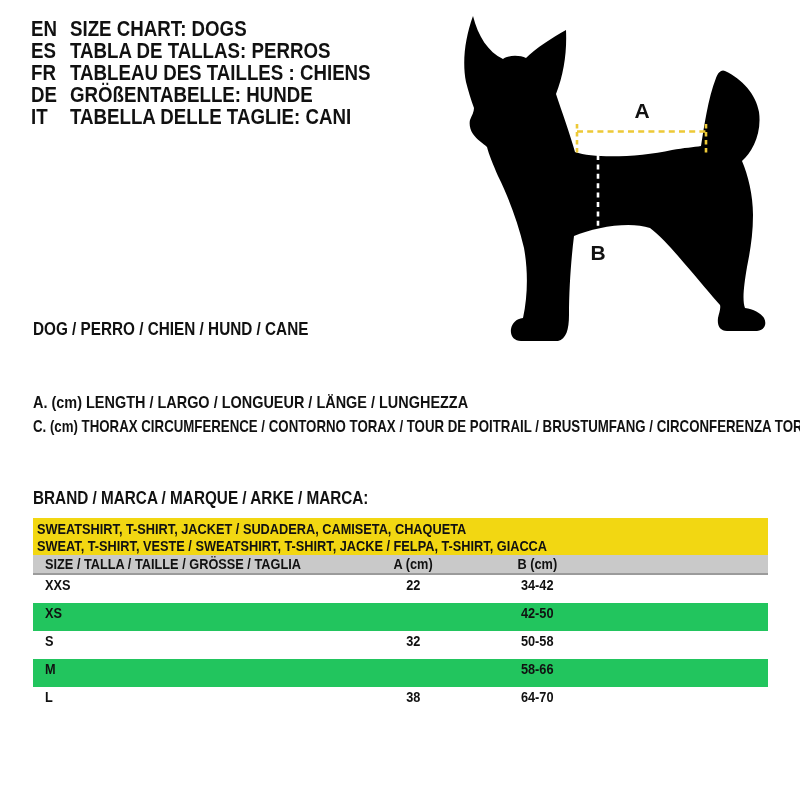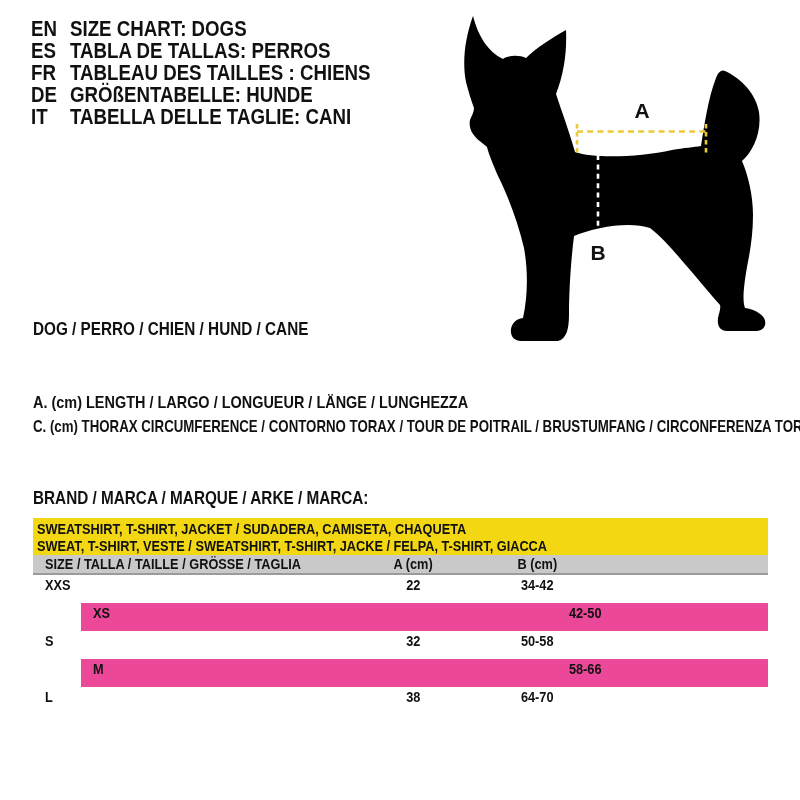--- a/index.html
+++ b/index.html
@@ -28,21 +28,21 @@
   .brand{position:absolute;left:33px;top:461px;font-size:18px;line-height:18px;margin-top:28px;}
 
   .size-table{position:absolute;left:33px;top:518px;width:735px;font-size:15px;}
   .band{background:#F2D712;padding:2px 0 1px 4px;text-decoration:underline;}
   .band div{line-height:17px;}
   .trow{position:relative;height:28px;line-height:19px;}
   .thead{background:#C9C9C9;height:18px;line-height:18px;border-bottom:2px solid #9B9B9B;}
   .c-size{position:absolute;left:12px;top:0;}
   .c-a{position:absolute;left:310px;top:0;width:140px;text-align:center;}
   .c-b{position:absolute;left:434px;top:0;width:140px;text-align:center;}
-  .zebra{background:#ec4899;margin-left:48px;}
+  .zebra{background:#22c55e;}
 </style>
 </head>
 <body>
 
 <div class="canvas">
 
   <section class="lang-block">
     <div class="lang-row">
       <span class="code"><span class="ctext">EN</span></span>
       <span class="ctext">SIZE CHART: DOGS</span>

